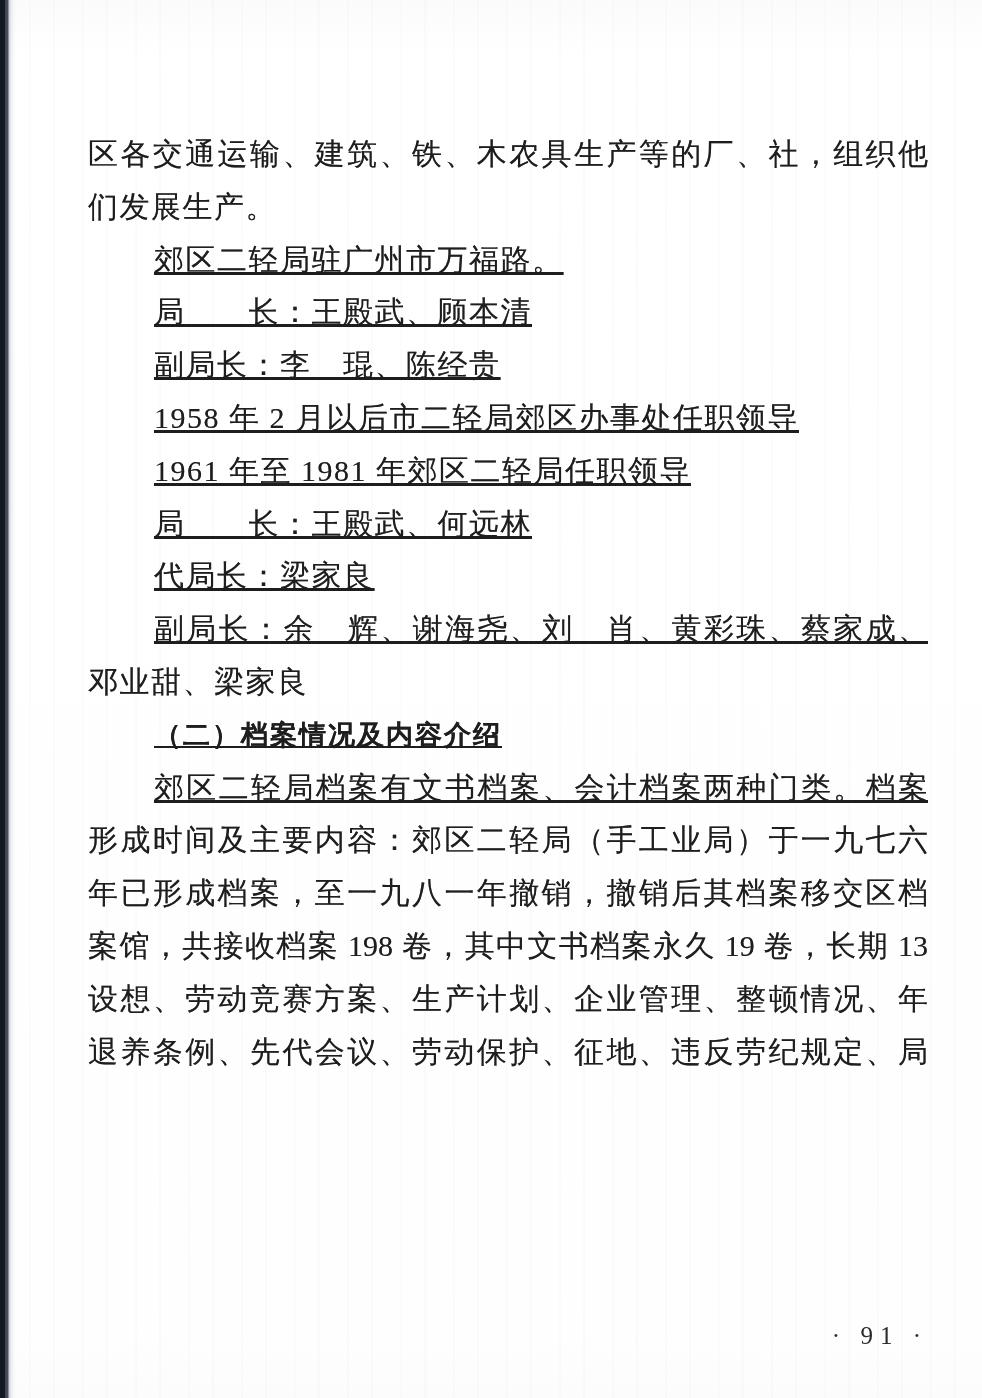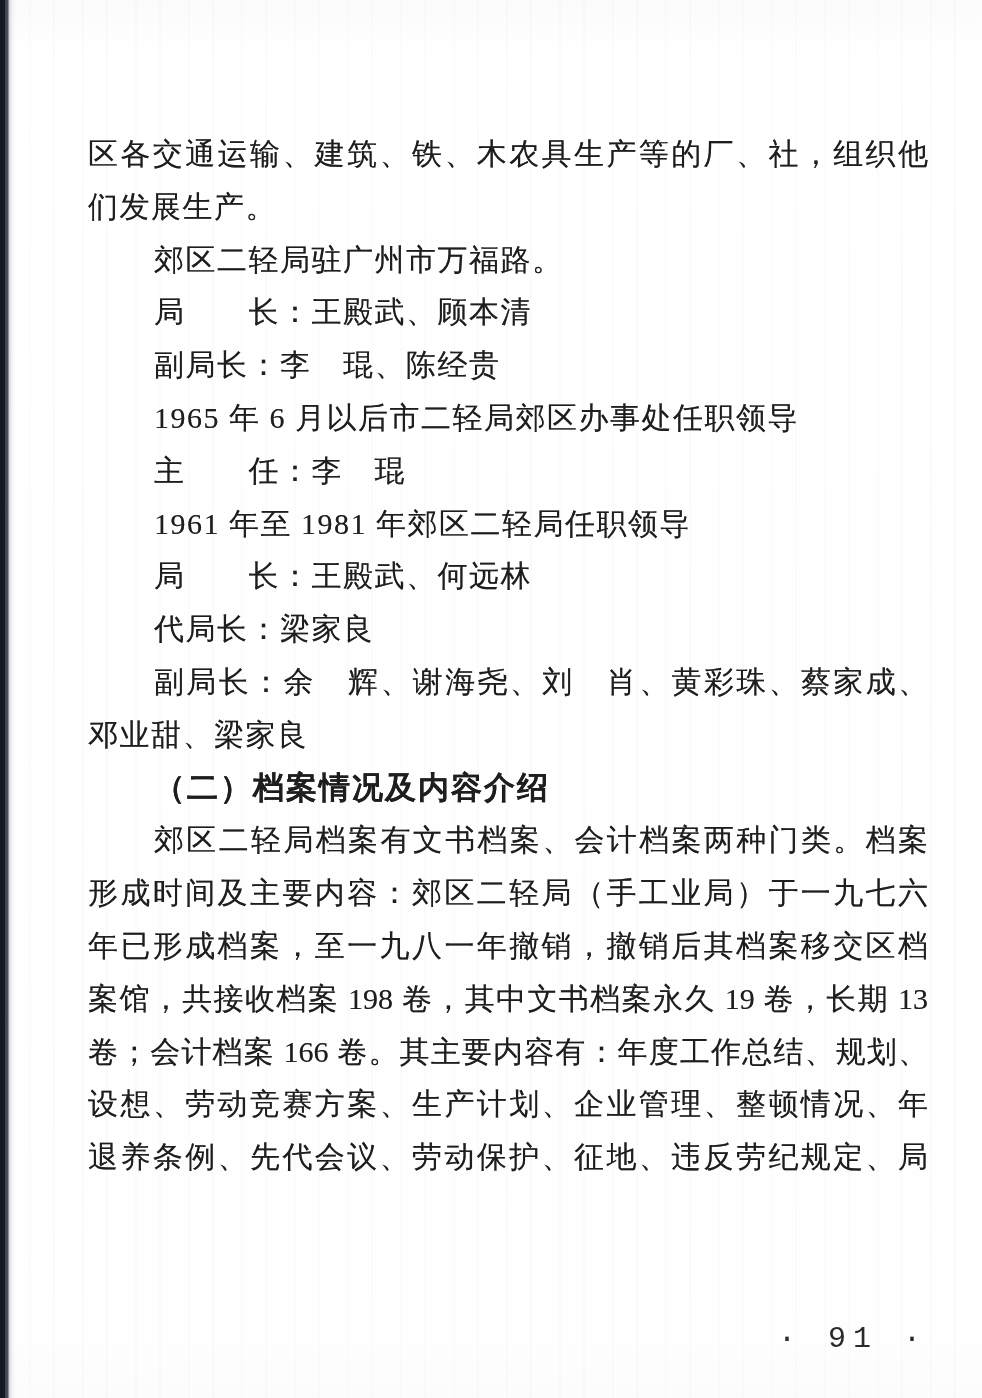--- a/index.html
+++ b/index.html
@@ -55,69 +55,67 @@
   .ln {
     display: block;
     width: 840px;
     height: 52.8px;
     line-height: 52.8px;
     font-size: 30px;
     letter-spacing: 1.5px;
     white-space: nowrap;
     text-shadow: 0 0 0.5px rgba(20,20,20,0.55);
   }
-  .ln.ind { text-indent: 66px; }
+  .ln.ind { text-indent: 66px; text-decoration: underline; }
   .ln.j {
     white-space: normal;
     text-align: justify;
     text-align-last: justify;
     letter-spacing: 0;
   }
   .ln.heading {
     font-family: "Liberation Sans", "DejaVu Sans", sans-serif;
     font-weight: bold;
-    font-size: 31px;
+    font-size: 27px;
     letter-spacing: 2px;
     text-shadow: 0 0 0.6px rgba(10,10,10,0.8);
   }
   .page-number {
     position: absolute;
     top: 1322px;
     right: 70px;
     z-index: 2;
-    font-size: 30px;
+    font-size: 25px;
     letter-spacing: 7px;
     color: #2a2a2a;
-    font-family: Liberation Mono, monospace;
+    font-family: Liberation Serif, serif;
   }
 </style>
 </head>
 <body>
 
 <div class="page">
   <div class="edge-strip"></div>
   <div class="texture"></div>
 
   <div class="content">
     <div class="ln j">区各交通运输、建筑、铁、木农具生产等的厂、社，组织他</div>
     <div class="ln">们发展生产。</div>
     <div class="ln ind">郊区二轻局驻广州市万福路。</div>
     <div class="ln ind">局　　长：王殿武、顾本清</div>
     <div class="ln ind">副局长：李　琨、陈经贵</div>
-    <div class="ln ind">1965 年 6 月以后市二轻局郊区办事处任职领导</div>
-    <div class="ln ind">主　　任：李　琨</div>
+    <div class="ln ind">1958 年 2 月以后市二轻局郊区办事处任职领导</div>
     <div class="ln ind">1961 年至 1981 年郊区二轻局任职领导</div>
     <div class="ln ind">局　　长：王殿武、何远林</div>
     <div class="ln ind">代局长：梁家良</div>
     <div class="ln ind j">副局长：余　辉、谢海尧、刘　肖、黄彩珠、蔡家成、</div>
     <div class="ln">邓业甜、梁家良</div>
     <div class="ln ind heading">（二）档案情况及内容介绍</div>
     <div class="ln ind j">郊区二轻局档案有文书档案、会计档案两种门类。档案</div>
     <div class="ln j">形成时间及主要内容：郊区二轻局（手工业局）于一九七六</div>
     <div class="ln j">年已形成档案，至一九八一年撤销，撤销后其档案移交区档</div>
     <div class="ln j">案馆，共接收档案 198 卷，其中文书档案永久 19 卷，长期 13</div>
-    <div class="ln j">卷；会计档案 166 卷。其主要内容有：年度工作总结、规划、</div>
     <div class="ln j">设想、劳动竞赛方案、生产计划、企业管理、整顿情况、年</div>
     <div class="ln j">退养条例、先代会议、劳动保护、征地、违反劳纪规定、局</div>
   </div>
 
   <div class="page-number">· 91 ·</div>
 </div>
 
 </body></html>

